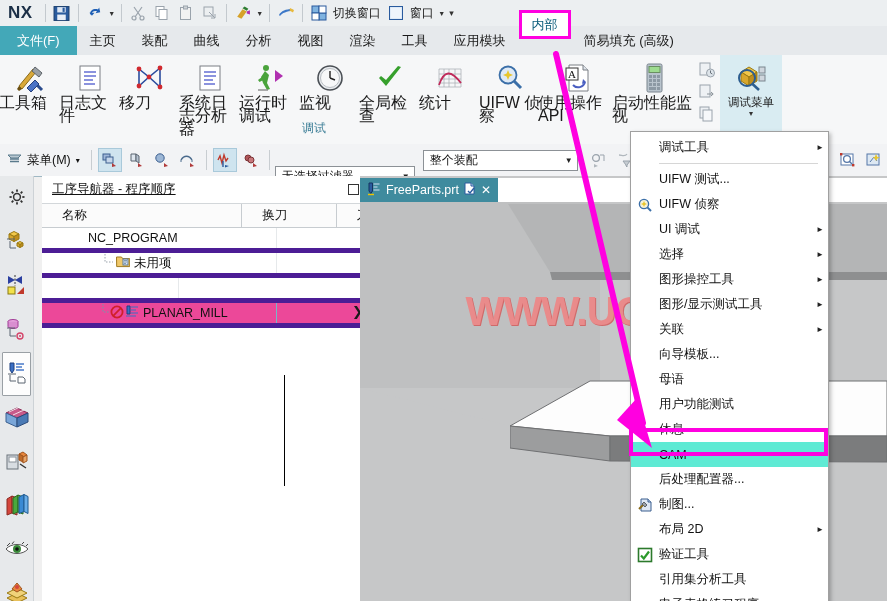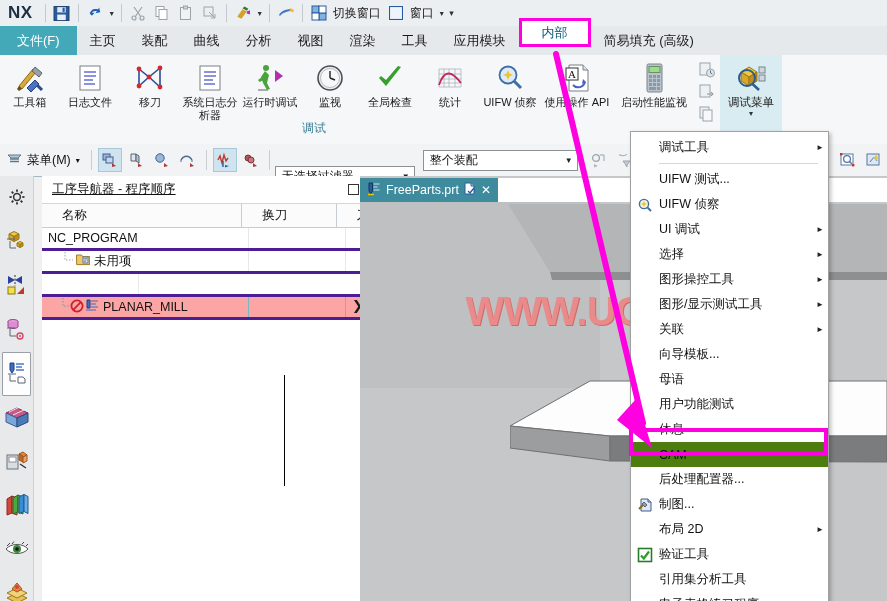--- a/index.html
+++ b/index.html
@@ -28,32 +28,32 @@
     position:absolute;left:0;top:26px;width:887px;height:29px;
     background:#e6e9ec;display:flex;align-items:flex-end;
   }
   .tab{
     height:29px;line-height:29px;padding:0 13px;font-size:13px;color:#1a1a1a;
     white-space:nowrap;box-sizing:border-box;
   }
   .tab.file{background:#43a8b8;color:#fff;padding:0 17px;}
   .tab.hi{
     background:#ffffff;border:3px solid #ff00e0;color:#0a5c7a;
-    line-height:23px;padding:0 20px;margin-bottom:8px;box-sizing:border-box;
+    line-height:23px;padding:0 10px;margin-bottom:16px;box-sizing:border-box;
   }
   
   #ribbon{
     position:absolute;left:0;top:55px;width:887px;height:89px;
     background:#f6f7f8;border-bottom:1px solid #cfd4d8;
     display:flex;align-items:flex-start;
   }
   .rbtn{width:60px;display:flex;flex-direction:column;align-items:center;
     padding-top:5px;box-sizing:border-box;}
   .rbtn .ico{height:36px;display:flex;align-items:center;justify-content:center;}
-  .rbtn .cap{font-size:11px;color:#1a1a1a;text-align:center;line-height:13px;
+  .rbtn .cap{font-size:16px;color:#1a1a1a;line-height:13px;
     width:62px;word-break:break-all;}
   #smallstack{display:flex;flex-direction:column;justify-content:flex-start;
     padding-top:4px;width:26px;}
   #smallstack .s{height:22px;display:flex;align-items:center;justify-content:center;}
   #dbgmenu{
     width:62px;background:#d9ecf2;display:flex;flex-direction:column;align-items:center;
     padding-top:5px;height:84px;box-sizing:border-box;
   }
   #dbgmenu .cap{font-size:11.5px;color:#1a1a1a;text-align:center;line-height:13px;}
   #dbgmenu .dc{font-size:8px;color:#333;line-height:9px;}
@@ -96,25 +96,25 @@
   #nav-title .t{text-decoration:underline;}
   #nav-title .sq{width:11px;height:11px;border:1.5px solid #333;box-sizing:border-box;}
   #nav-head{
     height:23px;display:flex;align-items:center;background:#fbfbfb;
     border-top:1px solid #d3d7da;border-bottom:1px solid #c7ccd0;font-size:12.5px;
   }
   #nav-head .c{padding-left:20px;box-sizing:border-box;height:23px;line-height:23px;}
   #nav-head .c.c1{width:207px;border-right:1px solid #c7ccd0;}
   #nav-head .c.c2{width:97px;border-right:1px solid #c7ccd0;}
   .trow{height:20px;display:flex;align-items:center;font-size:12.5px;position:relative;
-    border-bottom:3px solid #4c1d95;}
+    border-bottom:5px solid #4c1d95;padding-left:40px;}
   .trow .cell1{width:207px;display:flex;align-items:center;height:20px;
      border-right:1px solid #e6e9eb;box-sizing:border-box;}
   .trow .cell2{width:97px;height:20px;border-right:1px solid #e6e9eb;box-sizing:border-box;}
-  .trow.sel{background:#fca5a5;}
+  .trow.sel{background:#ec4899;}
   .trow.sel .cell1,.trow.sel .cell2{border-right-color:#79b6c8;}
   #vline{position:absolute;left:242px;top:199px;width:1px;height:111px;background:#000;}
   
   #gfx{
     position:absolute;left:360px;top:176px;width:527px;height:425px;
     background:#c6c7c8;overflow:hidden;
   }
   #doctab{
     position:absolute;left:360px;top:178px;width:527px;height:24px;
     background:#d3d6d9;display:flex;align-items:center;
@@ -133,21 +133,21 @@
   
   #menu{
     position:absolute;left:630px;top:131px;width:197px;
     background:#fff;border:1px solid #a0a0a0;box-shadow:2px 2px 4px rgba(0,0,0,.25);
     padding:3px 0 3px 0;
   }
   .mi{height:25px;display:flex;align-items:center;font-size:12.5px;color:#111;position:relative;}
   .mi .mico{width:28px;display:flex;align-items:center;justify-content:center;}
   .mi .mlbl{flex:1;}
   .mi .marrow{width:16px;font-size:8px;color:#222;text-align:center;}
-  .mi.hl{background:#4d7c0f;}
+  .mi.hl{background:#5eead4;}
   .msep{height:1px;background:#d6d6d6;margin:3px 10px 3px 28px;}
   
   #cam-hl{
     position:absolute;left:629px;top:428px;width:199px;height:28px;
     border:4px solid #ff00e0;box-sizing:border-box;pointer-events:none;
   }
   
   #arrow-svg{position:absolute;left:0;top:0;width:887px;height:601px;pointer-events:none;}
 </style>
 </head>

